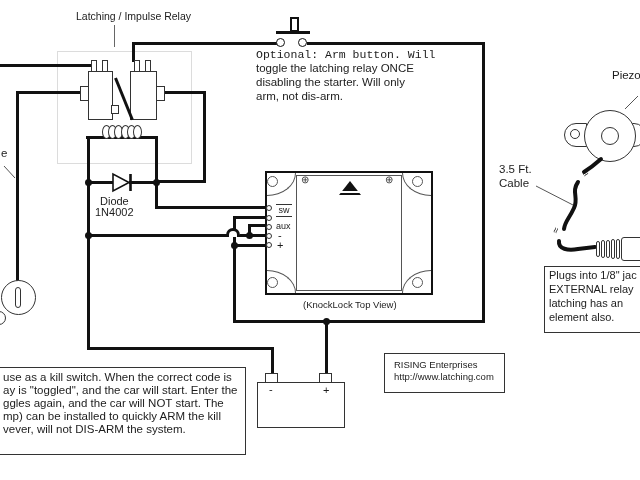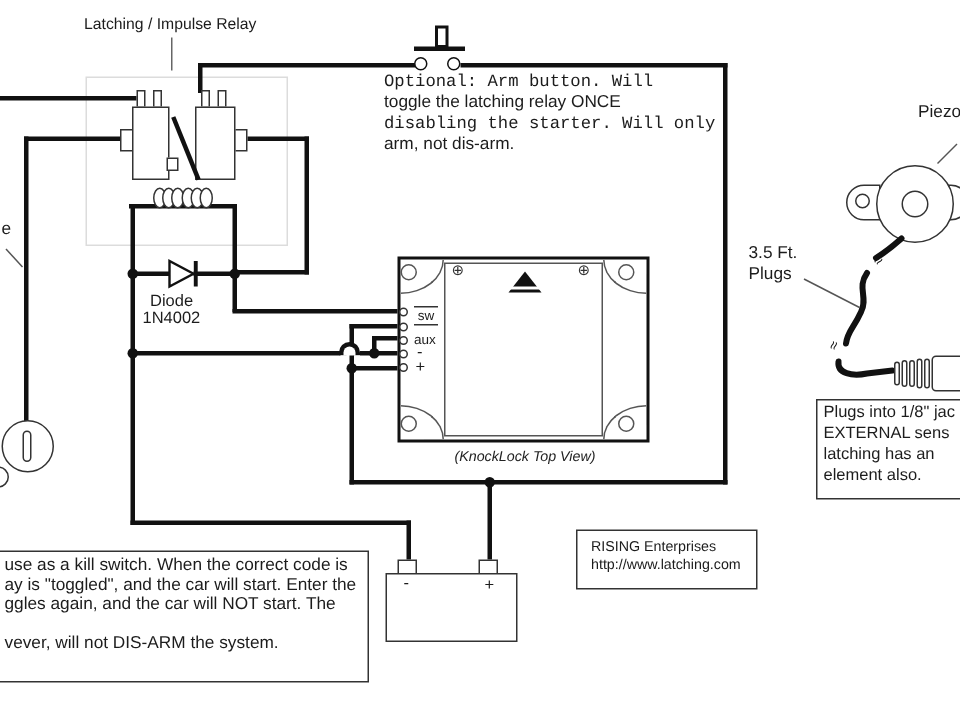--- a/index.html
+++ b/index.html
@@ -21,21 +21,21 @@
   .corner{position:absolute;box-sizing:border-box;}
   svg{position:absolute;left:0;top:0;}
 </style>
 </head>
 <body>
 
 <div id="canvas">
 
   <div class="abs" style="left:57px;top:51px;width:133px;height:111px;border:1px solid #dcdcdc;"></div>
 
-  <div class="txt" style="left:56px;top:10px;font-size:10.5px;text-align:center;">Latching / Impulse Relay</div>
+  <div class="txt" style="left:76px;top:10px;font-size:10.5px;text-align:center;">Latching / Impulse Relay</div>
   <div class="thin" style="left:114px;top:25px;width:1px;height:22px;"></div>
 
   <div class="w" style="left:0;top:64px;width:93px;height:3px;"></div>
   <div class="w" style="left:16px;top:91px;width:67px;height:3px;"></div>
   <div class="w" style="left:16px;top:91px;width:3px;height:191px;"></div>
   <div class="w" style="left:132px;top:42px;width:3px;height:20px;"></div>
   <div class="w" style="left:132px;top:42px;width:148px;height:3px;"></div>
   <div class="w" style="left:307px;top:42px;width:178px;height:3px;"></div>
   <div class="w" style="left:482px;top:42px;width:3px;height:281px;"></div>
   <div class="w" style="left:233px;top:320px;width:252px;height:3px;"></div>
@@ -86,21 +86,21 @@
   <div class="comp circ" style="left:127px;top:125px;width:9px;height:14px;border-width:1.4px;"></div>
   <div class="comp circ" style="left:133px;top:125px;width:9px;height:14px;border-width:1.4px;"></div>
 
   <div class="comp" style="left:290px;top:17px;width:9px;height:15px;border-width:2.2px;border-color:#111;"></div>
   <div class="w" style="left:276px;top:31px;width:34px;height:2.5px;"></div>
   <div class="comp circ" style="left:276px;top:38px;width:9px;height:9px;border-width:1.8px;border-color:#111;"></div>
   <div class="comp circ" style="left:298px;top:38px;width:9px;height:9px;border-width:1.8px;border-color:#111;"></div>
 
   <div class="txt note" style="left:256px;top:48px;font-size:11.5px;font-family:Liberation Mono, monospace;">Optional:  Arm button.  Will</div>
   <div class="txt note" style="left:256px;top:62px;font-size:11.5px;">toggle the latching relay ONCE</div>
-  <div class="txt note" style="left:256px;top:76px;font-size:11.5px;font-family:Liberation Mono, monospace;">disabling the starter.  Will only</div>
+  <div class="txt note" style="left:256px;top:76px;font-size:11.5px;">disabling the starter.  Will only</div>
   <div class="txt note" style="left:256px;top:90px;font-size:11.5px;">arm, not dis-arm.</div>
 
   <div class="txt" style="left:100px;top:195px;font-size:11px;">Diode</div>
   <div class="txt" style="left:95px;top:206px;font-size:11px;">1N4002</div>
 
   <div class="comp circ" style="left:1px;top:280px;width:35px;height:35px;border-width:1.3px;"></div>
   <div class="comp" style="left:15px;top:287px;width:6px;height:21px;border-radius:3px;border-width:1.3px;"></div>
   <div class="comp circ" style="left:-8px;top:311px;width:14px;height:14px;"></div>
   <div class="txt" style="left:1px;top:147px;font-size:11.5px;">e</div>
 
@@ -121,47 +121,48 @@
 
   <div class="comp circ" style="left:266px;top:205px;width:6px;height:6px;border-width:1.1px;"></div>
   <div class="comp circ" style="left:266px;top:215px;width:6px;height:6px;border-width:1.1px;"></div>
   <div class="comp circ" style="left:266px;top:224px;width:6px;height:6px;border-width:1.1px;"></div>
   <div class="comp circ" style="left:266px;top:233px;width:6px;height:6px;border-width:1.1px;"></div>
   <div class="comp circ" style="left:266px;top:242px;width:6px;height:6px;border-width:1.1px;"></div>
   <div class="txt" style="left:276px;top:204px;width:16px;font-size:9px;line-height:11px;text-align:center;border-top:1px solid #333;border-bottom:1px solid #333;">sw</div>
   <div class="txt" style="left:276px;top:221px;font-size:9px;">aux</div>
   <div class="txt" style="left:278px;top:229px;font-size:11px;">-</div>
   <div class="txt" style="left:277px;top:239px;font-size:11px;">+</div>
-  <div class="txt" style="left:303px;top:299px;font-size:9.5px;color:#222;font-style:italic;">(KnockLock Top View)</div>
+  <div class="txt" style="left:303px;top:299px;font-size:9.5px;color:#222;">(KnockLock Top View)</div>
 
   <div class="comp" style="left:265px;top:373px;width:13px;height:10px;border-width:1.3px;"></div>
   <div class="comp" style="left:319px;top:373px;width:13px;height:10px;border-width:1.3px;"></div>
   <div class="box" style="left:257px;top:382px;width:88px;height:46px;"></div>
   <div class="txt" style="left:269px;top:383px;font-size:11px;">-</div>
   <div class="txt" style="left:323px;top:384px;font-size:11px;">+</div>
 
   <div class="box" style="left:384px;top:353px;width:121px;height:40px;"></div>
   <div class="txt" style="left:394px;top:359px;font-size:9.5px;">RISING Enterprises</div>
   <div class="txt" style="left:394px;top:371px;font-size:9.5px;">http://www.latching.com</div>
 
   <div class="box" style="left:-160px;top:367px;width:406px;height:88px;"></div>
   <div class="txt note" style="left:3px;top:371px;">use as a kill switch.  When the correct code is</div>
   <div class="txt note" style="left:3px;top:384px;">ay is "toggled", and the car will start.  Enter the</div>
   <div class="txt note" style="left:3px;top:397px;">ggles again, and the car will NOT start.  The</div>
+  <div class="txt note" style="left:3px;top:410px;">mp) can be installed to quickly ARM the kill</div>
   <div class="txt note" style="left:3px;top:423px;">vever, will not DIS-ARM the system.</div>
 
   <div class="comp" style="left:564px;top:123px;width:23px;height:24px;border-width:1.3px;border-radius:12px 0 0 12px;"></div>
   <div class="comp" style="left:632px;top:123px;width:14px;height:24px;border-width:1.3px;border-radius:0 12px 12px 0;"></div>
   <div class="comp circ" style="left:570px;top:129px;width:10px;height:10px;"></div>
   <div class="comp circ" style="left:584px;top:110px;width:52px;height:52px;border-width:1.3px;"></div>
   <div class="comp circ" style="left:601px;top:127px;width:18px;height:18px;border-width:1.3px;"></div>
   <div class="txt" style="left:612px;top:69px;font-size:11.5px;">Piezo</div>
 
   <div class="txt" style="left:499px;top:163px;font-size:11.5px;">3.5 Ft.</div>
-  <div class="txt" style="left:499px;top:177px;font-size:11.5px;">Plugs</div>
+  <div class="txt" style="left:499px;top:177px;font-size:11.5px;">Cable</div>
 
   <svg width="640" height="480" viewBox="0 0 640 480">
     <polygon points="113,174 113,191 129,182.5" fill="#fff" stroke="#111" stroke-width="1.6"></polygon>
     <line x1="130.5" y1="174" x2="130.5" y2="191" stroke="#111" stroke-width="2.6"></line>
     <line x1="4" y1="166" x2="15" y2="178" stroke="#555" stroke-width="1"></line>
     <line x1="638" y1="96" x2="625" y2="109" stroke="#555" stroke-width="1"></line>
     <line x1="536" y1="186" x2="573" y2="205" stroke="#555" stroke-width="1"></line>
     <path d="M601,159 q-9,8 -17,13" fill="none" stroke="#111" stroke-width="4" stroke-linecap="round"></path>
     <path d="M578,182 c-7,10 1,16 -4,26 c-5,11 -9,13 -10,21" fill="none" stroke="#111" stroke-width="4" stroke-linecap="round"></path>
     <path d="M559,241 c-1,8 9,10 19,8 l17,-2" fill="none" stroke="#111" stroke-width="4" stroke-linecap="round"></path>
@@ -171,17 +172,17 @@
 
   <div class="comp" style="left:596px;top:241px;width:4px;height:16px;border-radius:2px;"></div>
   <div class="comp" style="left:601px;top:240px;width:4px;height:18px;border-radius:2px;"></div>
   <div class="comp" style="left:606px;top:240px;width:4px;height:18px;border-radius:2px;"></div>
   <div class="comp" style="left:611px;top:239px;width:4px;height:20px;border-radius:2px;"></div>
   <div class="comp" style="left:616px;top:239px;width:4px;height:20px;border-radius:2px;"></div>
   <div class="comp" style="left:621px;top:237px;width:22px;height:24px;border-width:1.4px;border-radius:3px;"></div>
 
   <div class="box" style="left:544px;top:266px;width:110px;height:67px;"></div>
   <div class="txt" style="left:549px;top:269px;font-size:11px;">Plugs into 1/8" jac</div>
-  <div class="txt" style="left:549px;top:283px;font-size:11px;">EXTERNAL sens</div>
+  <div class="txt" style="left:549px;top:283px;font-size:11px;">EXTERNAL relay</div>
   <div class="txt" style="left:549px;top:297px;font-size:11px;">latching has an</div>
   <div class="txt" style="left:549px;top:311px;font-size:11px;">element also.</div>
 
 </div>
 
 </body></html>

